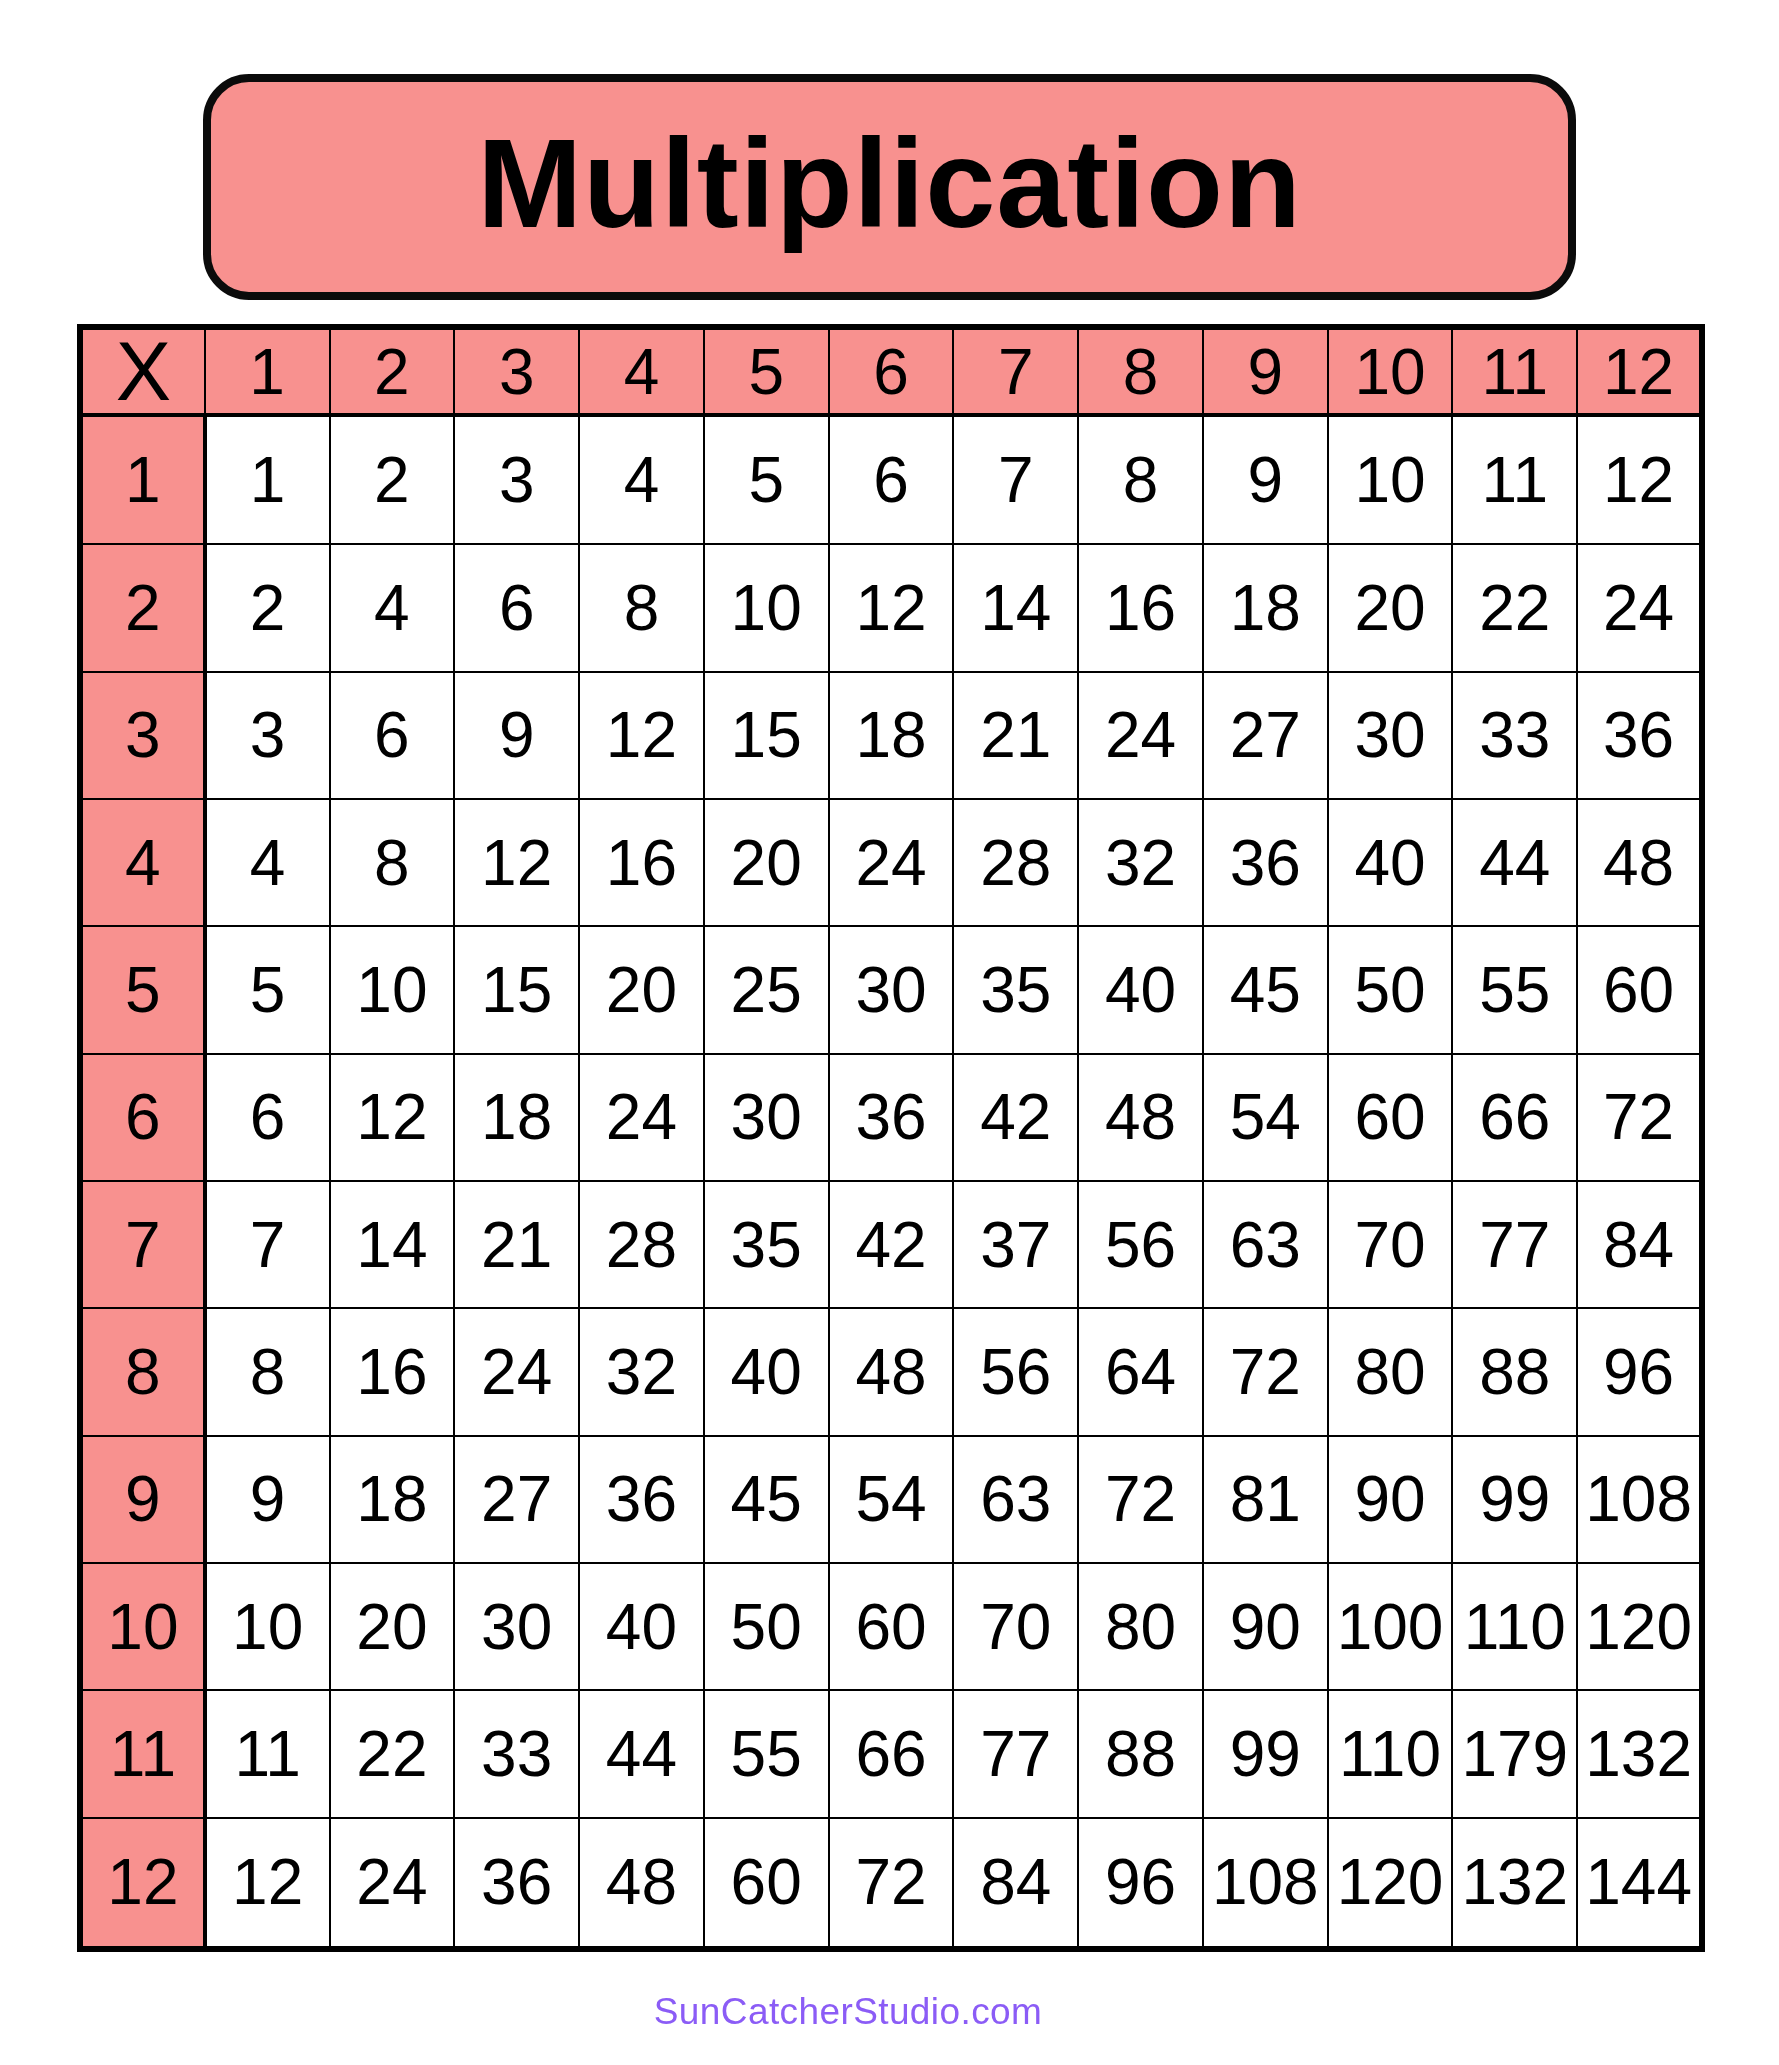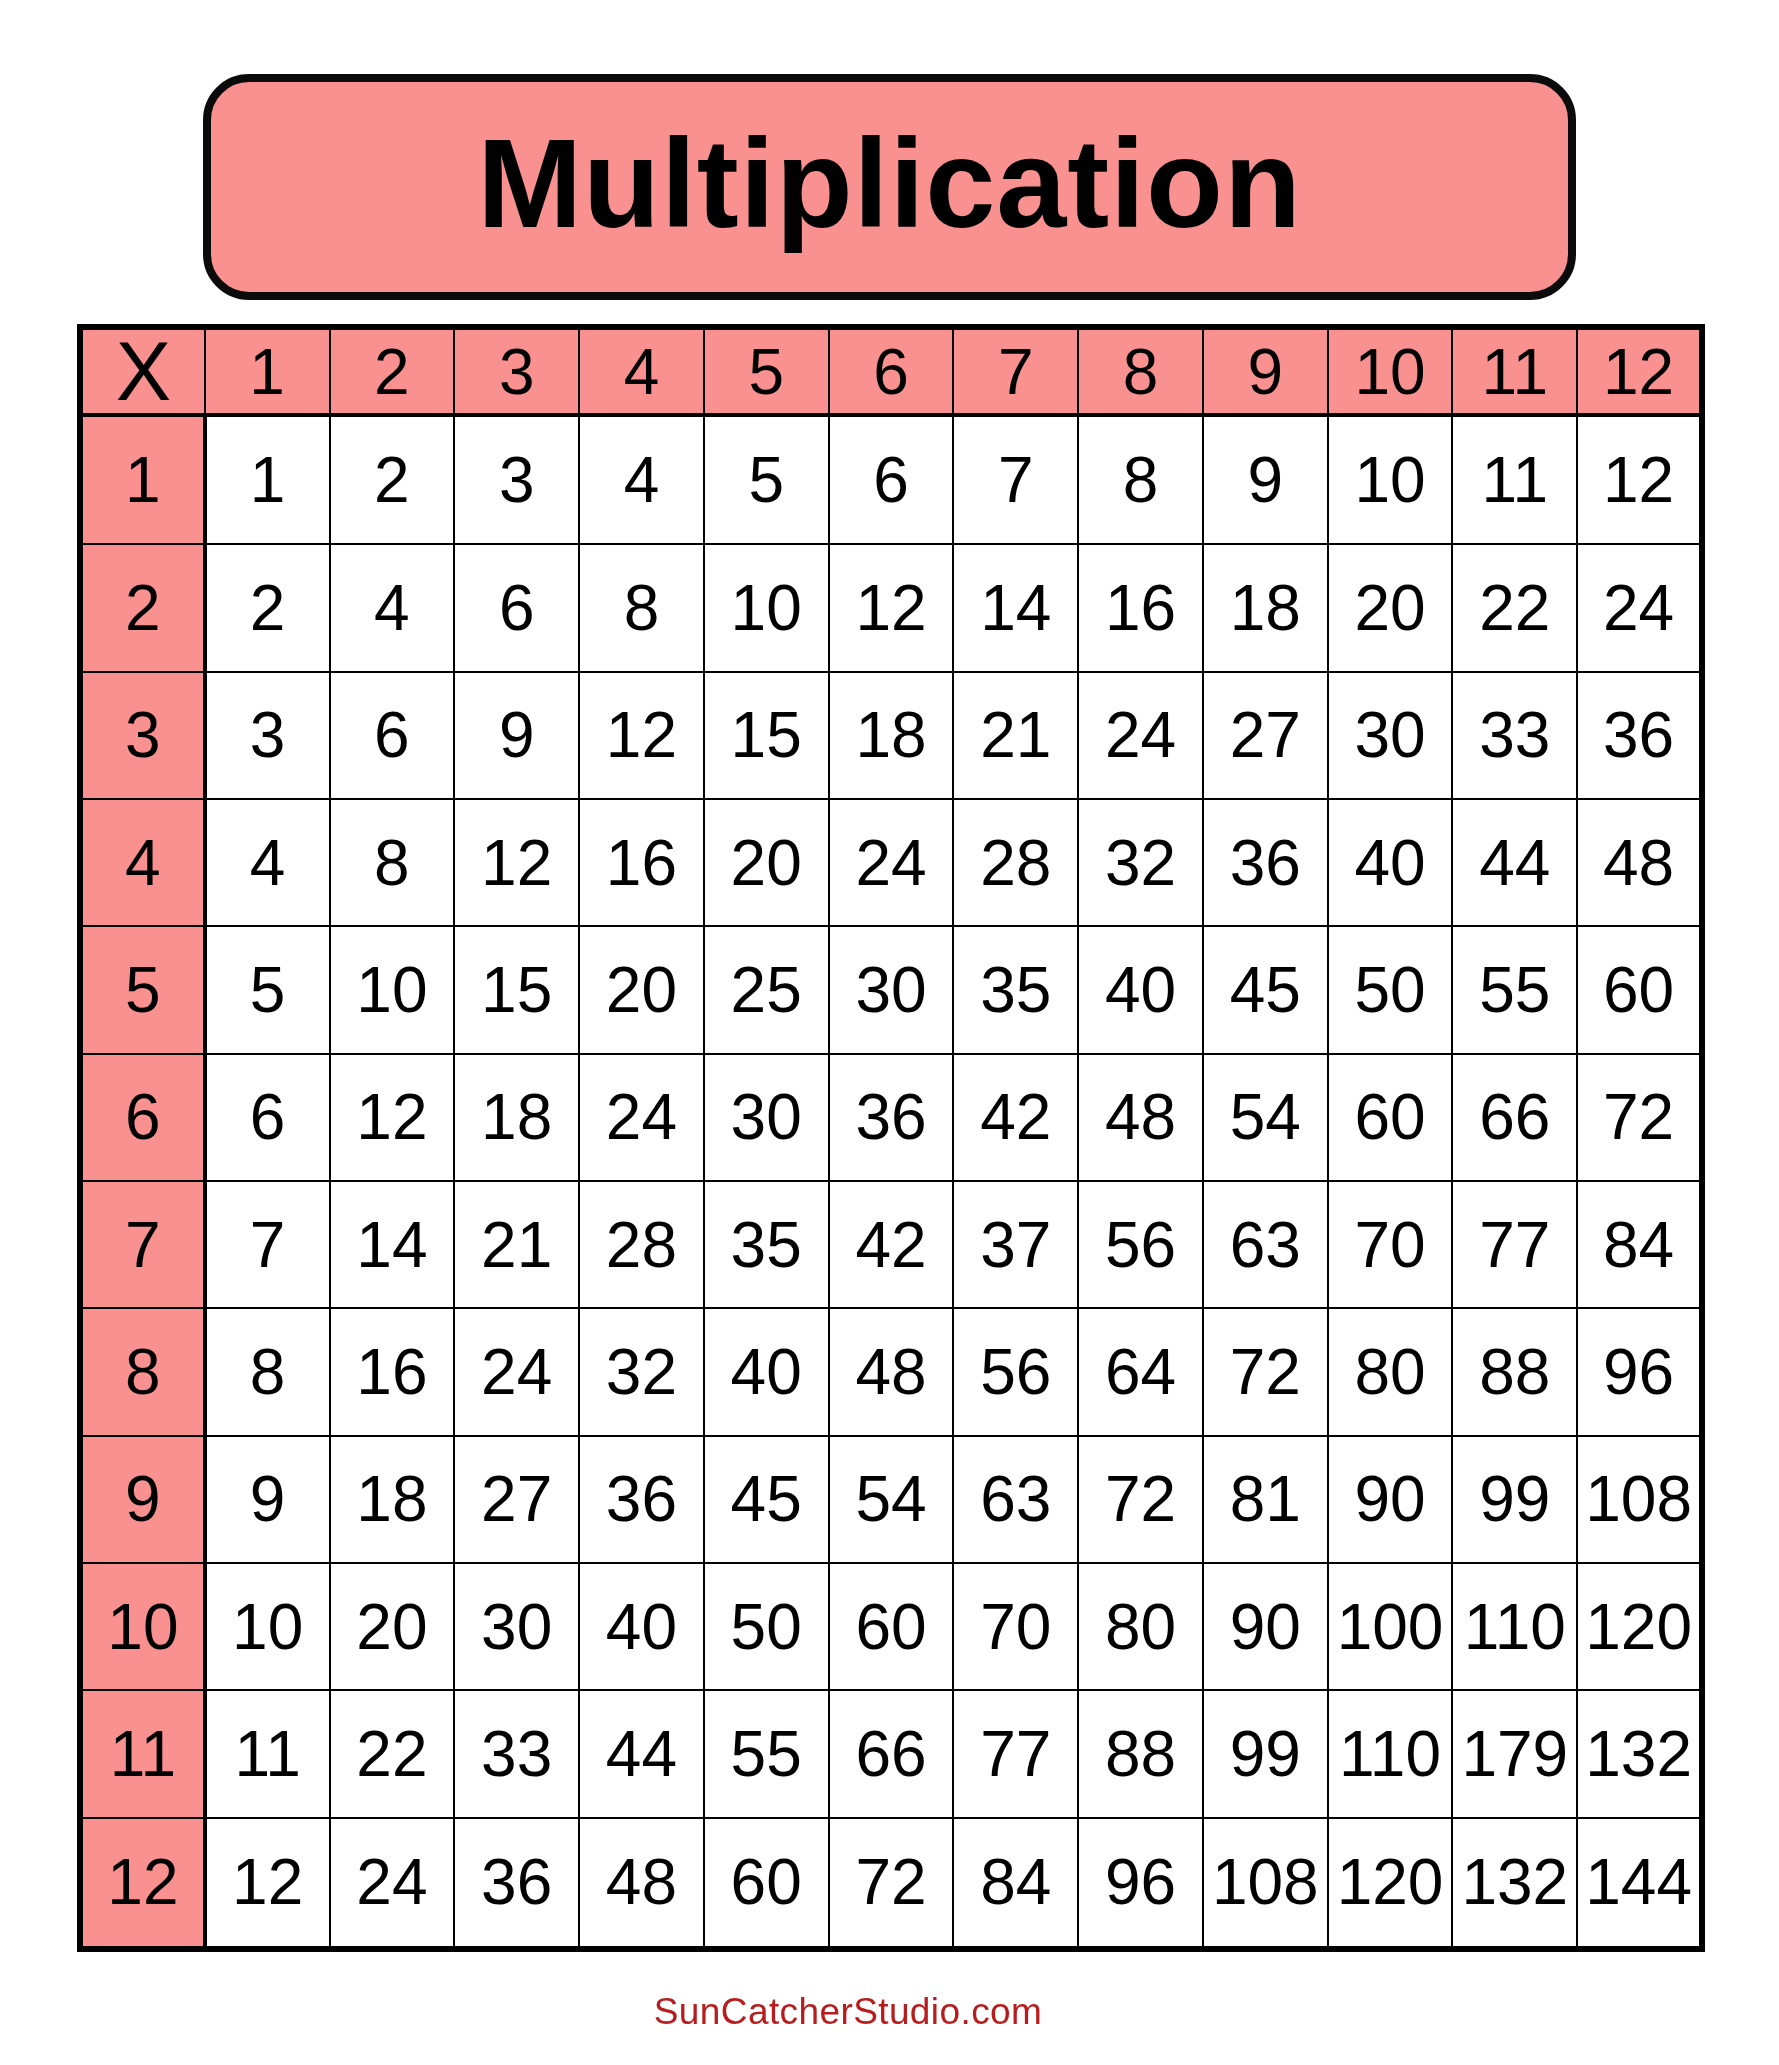--- a/index.html
+++ b/index.html
@@ -77,21 +77,21 @@
   }
 
   
   .footer {
     position: absolute;
     left: 0;
     top: 1991px;
     width: 1696px;
     text-align: center;
     font-size: 37px;
-    color: #b91c1c;
+    color: #8b5cf6;
     letter-spacing: 0.4px;
   }
 </style>
 </head>
 <body>
 
 <div class="title-box">
   <span class="title-text">Multiplication</span>
 </div>
 

